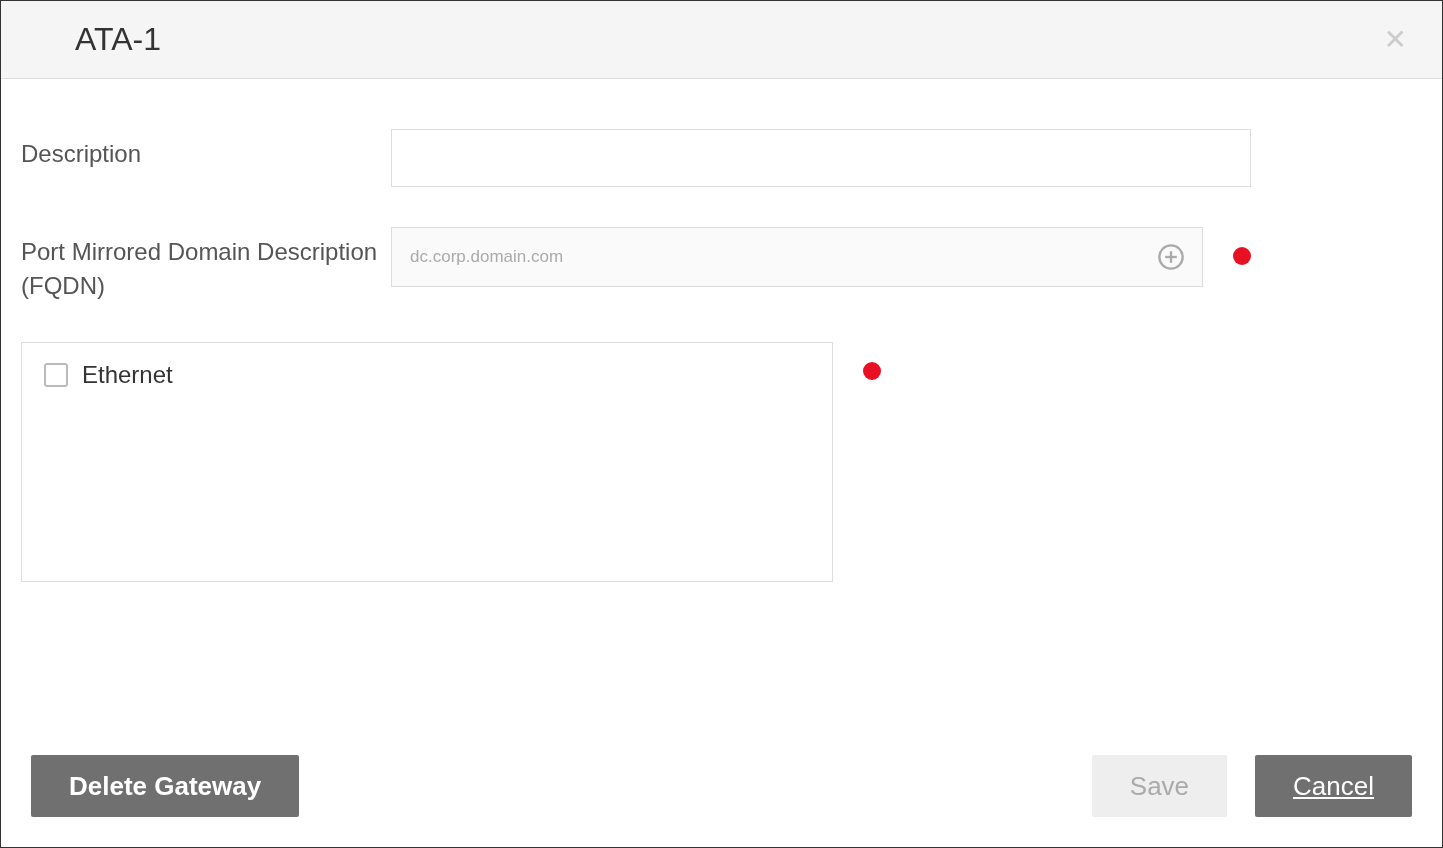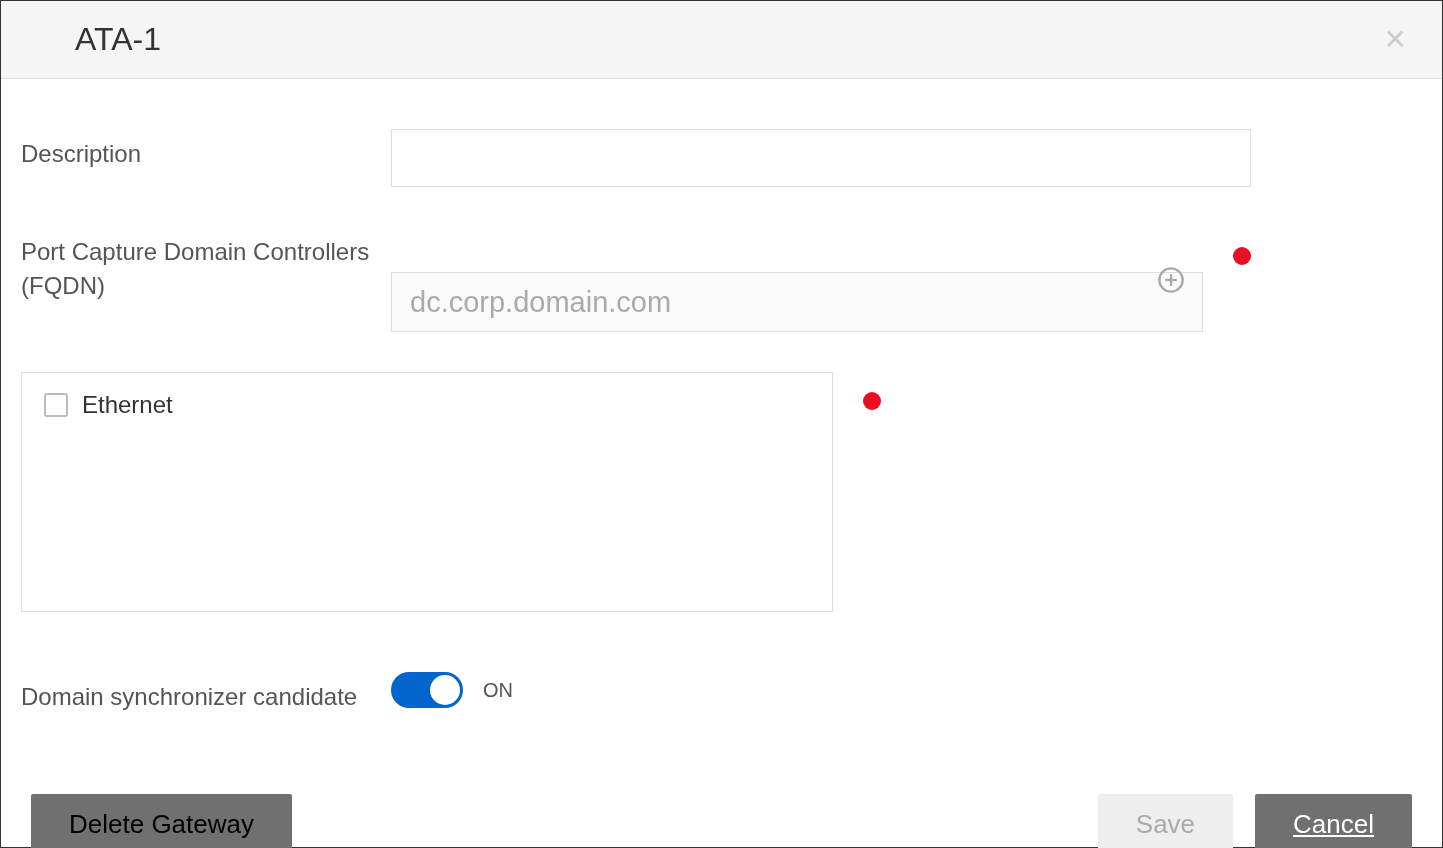--- a/index.html
+++ b/index.html
@@ -80,25 +80,24 @@
     }
     .fqdn-wrap {
       position: relative;
       width: 100%;
     }
     .fqdn-input {
       width: 100%;
       height: 60px;
       border: 1px solid #ddd;
       background: #fafafa;
-      font-size: 29px;
+      font-size: 17px;
       padding: 0 60px 0 18px;
       color: #8b5cf6;
       outline: none;
-      margin-top: 45px;
     }
     .fqdn-input::placeholder {
       color: #aaa;
     }
     .plus-circle-icon {
       position: absolute;
       right: 18px;
       top: 50%;
       transform: translateY(-50%);
       width: 28px;
@@ -165,33 +164,34 @@
       color: #555;
     }
     .dialog-footer {
       padding: 20px 30px 30px 30px;
       display: flex;
       justify-content: space-between;
       align-items: center;
     }
     .footer-right {
       display: flex;
-      gap: 22px;
+      gap: 28px;
     }
     .btn {
       height: 62px;
       padding: 0 38px;
       border: none;
       font-size: 26px;
       cursor: pointer;
       border-radius: 2px;
     }
     .btn-delete {
       background: #707070;
-      color: #000000;
+      color: #ffffff;
+      font-weight: bold;
     }
     .btn-save {
       background: #eee;
       color: #aaa;
       cursor: default;
     }
     .btn-cancel {
       background: #707070;
       color: #fff;
       text-decoration: underline;
@@ -209,21 +209,21 @@
   <div class="dialog-body">
 
     <div class="form-row">
       <div class="form-label">Description</div>
       <div class="form-control-wrap">
         <input type="text" class="text-input" value="" style="">
       </div>
     </div>
 
     <div class="form-row">
-      <div class="form-label">Port Capture Domain Controllers (FQDN)</div>
+      <div class="form-label">Port Mirrored Domain Description (FQDN)</div>
       <div class="form-control-wrap">
         <div class="fqdn-wrap">
           <input type="text" class="fqdn-input" placeholder="dc.corp.domain.com" style="">
           <svg class="plus-circle-icon" viewBox="0 0 24 24" fill="none" stroke="#aaa" stroke-width="2">
             <circle cx="12" cy="12" r="10"></circle>
             <line x1="12" y1="7" x2="12" y2="17"></line>
             <line x1="7" y1="12" x2="17" y2="12"></line>
           </svg>
         </div>
         <div class="status-dot"></div>
@@ -235,31 +235,20 @@
         <div class="adapters-box">
           <div class="adapter-item">
             <div class="checkbox"></div>
             <span class="adapter-label">Ethernet</span>
           </div>
         </div>
         <div class="status-dot"></div>
       </div>
     </div>
 
-    <div class="form-row" style="margin-top:20px;">
-      <div class="form-label">Domain synchronizer candidate</div>
-      <div class="form-control-wrap">
-        <div class="toggle-row">
-          <div class="toggle">
-            <div class="toggle-knob"></div>
-          </div>
-          <span class="toggle-label">ON</span>
-        </div>
-      </div>
-    </div>
 
   </div>
 
   <div class="dialog-footer">
     <button class="btn btn-delete">Delete Gateway</button>
     <div class="footer-right">
       <button class="btn btn-save" disabled="">Save</button>
       <button class="btn btn-cancel">Cancel</button>
     </div>
   </div>

